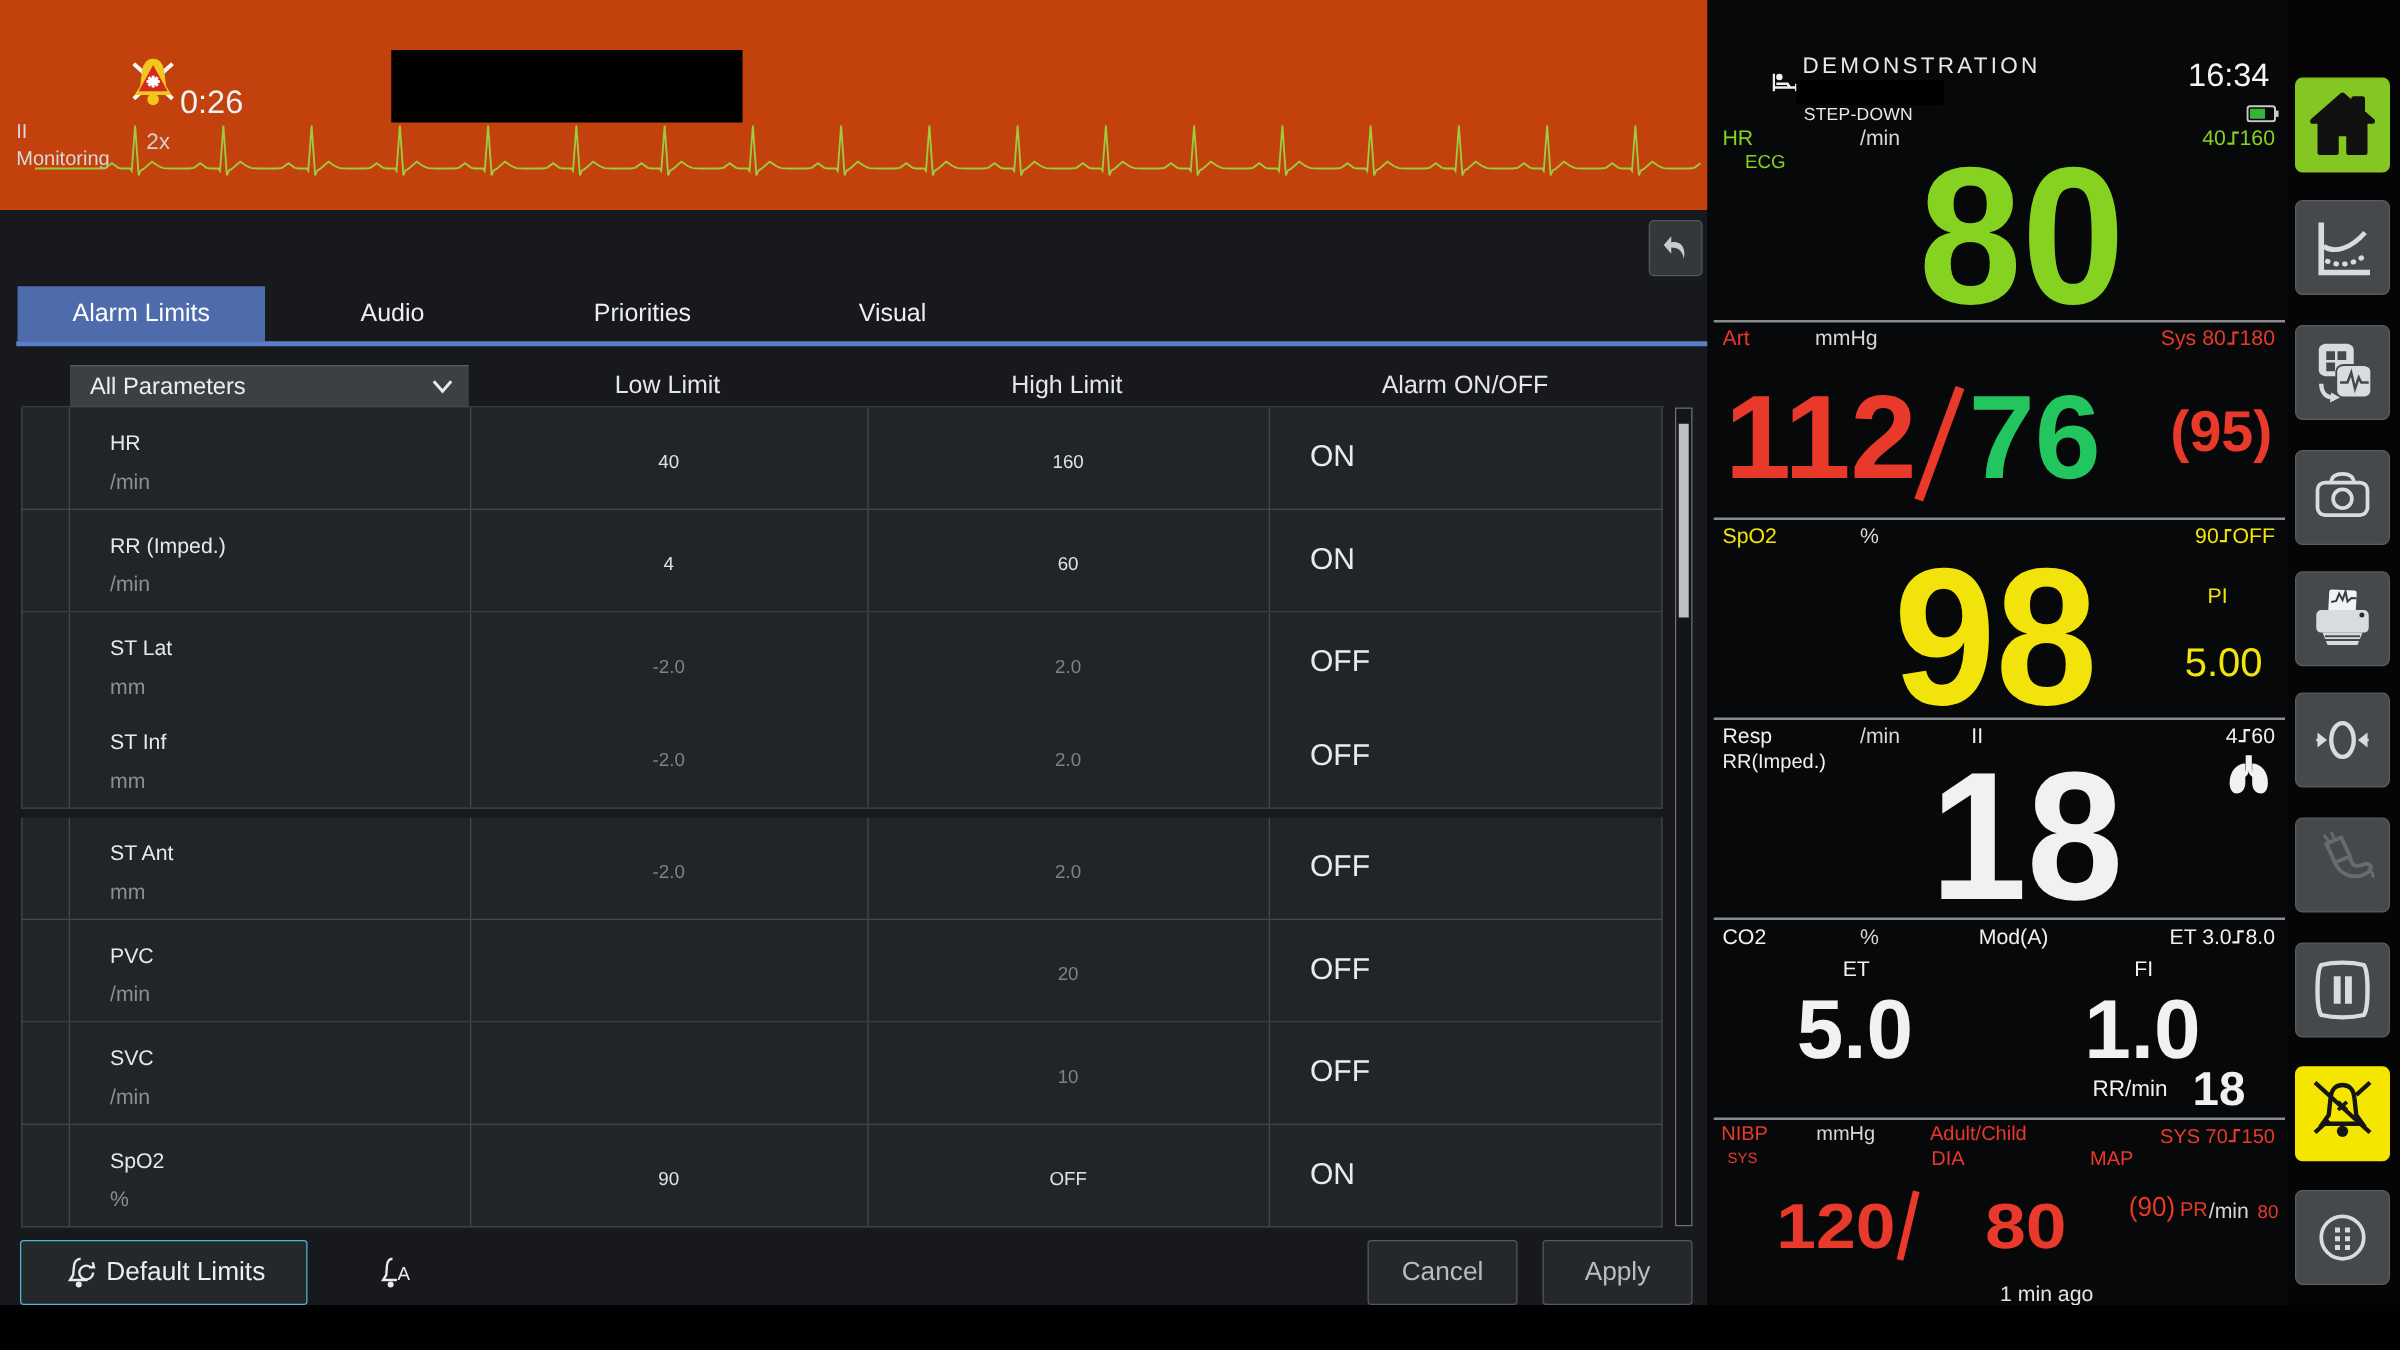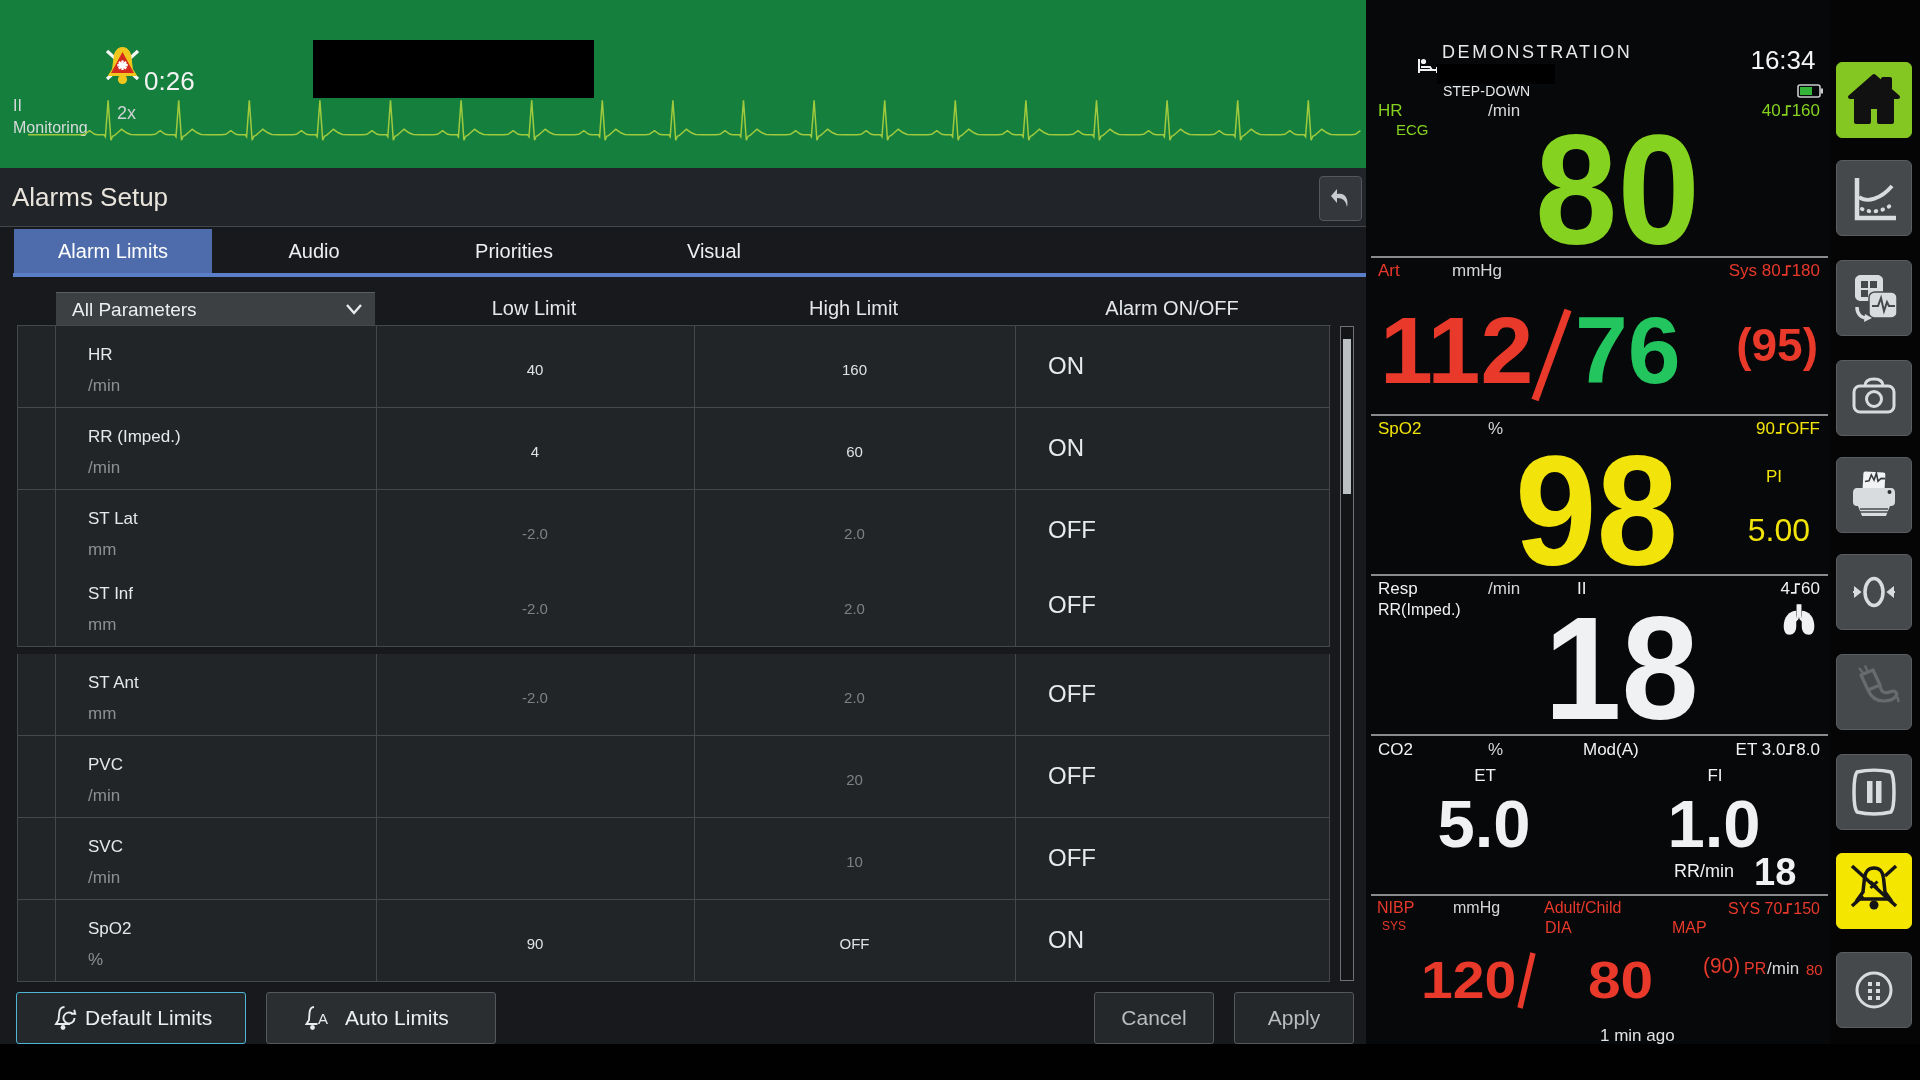--- a/index.html
+++ b/index.html
@@ -1,18 +1,18 @@
 <!DOCTYPE html>
 <html><head><meta charset="utf-8">
 <style>
 * { margin:0; padding:0; box-sizing:border-box; }
 html,body { width:1920px; height:1080px; background:#0a0b0c; overflow:hidden;
   font-family:"Liberation Sans", sans-serif; }
 .abs { position:absolute; }
-#top { position:absolute; left:0; top:0; width:1366px; height:168px; background:#15803d; }
+#top { position:absolute; left:0; top:0; width:1366px; height:168px; background:#c2410c; }
 #dlg { position:absolute; left:0; top:168px; width:1366px; height:876px; background:#17191c; }
 #titlebar { position:absolute; left:0; top:0; width:1366px; height:59px; background:#212429; border-bottom:1px solid #43464a; }
 #titlebar .t { position:absolute; left:12px; top:14px; font-size:26px; color:#e9e5dc; }
 #undobtn { position:absolute; left:1319px; top:8px; width:43px; height:45px; background:#34383c; border:1px solid #54585c; border-radius:4px; }
 .tab { position:absolute; top:61px; height:44px; width:200px; color:#eceef0; font-size:20px; text-align:center; line-height:44px; }
 #tabsel { position:absolute; top:61px; left:14px; height:44px; width:198px; background:#4e6cab; color:#fff; font-size:20px; text-align:center; line-height:44px; }
 #tabline { position:absolute; top:105px; left:13px; width:1353px; height:4px; background:#5b7ec8; }
 #dd { position:absolute; left:56px; top:124px; width:319px; height:34px; background:#3c4043; border-top:1px solid #5a5e62; color:#eceef0; font-size:19px; line-height:33px; padding-left:16px; }
 #dd svg { position:absolute; right:12px; top:9px; }
 .trow { position:absolute; left:17px; width:1313px; height:82px; border-bottom:1px solid #45484b; border-left:1px solid #45484b; border-right:1px solid #45484b; background:#222528; }
@@ -53,23 +53,20 @@
   <div class="abs" style="left:313px;top:40px;width:281px;height:58px;background:#000"></div>
   <div class="abs" style="left:13px;top:97px;font-size:16px;color:#d8dadc">II</div>
   <div class="abs" style="left:13px;top:119px;font-size:16px;color:#d8dadc">Monitoring</div>
   <div class="abs" style="left:117px;top:103px;font-size:18px;color:#cfd2d4">2x</div>
   <svg class="abs" style="left:0;top:95px" width="1366" height="73" viewBox="0 0 1366 73">
     <path d="M28,39.8 L45,39.8 L66.6,39.8 L80.6,39.8 L84.6,39.3 L89.6,35.6 L94.6,39.3 L97.6,39.8 L104.1,39.8 L105.4,41.8 L108.1,5.4 L110.9,45.3 L112.6,41.3 L114.6,40.3 L117.6,37.8 L121.6,34.3 L126.6,37.8 L130.6,39.5 L137.2,39.8 L137.2,39.8 L151.2,39.8 L155.2,39.3 L160.2,35.6 L165.2,39.3 L168.2,39.8 L174.7,39.8 L176.0,41.8 L178.7,5.4 L181.5,45.3 L183.2,41.3 L185.2,40.3 L188.2,37.8 L192.2,34.3 L197.2,37.8 L201.2,39.5 L207.8,39.8 L207.8,39.8 L221.8,39.8 L225.8,39.3 L230.8,35.6 L235.8,39.3 L238.8,39.8 L245.3,39.8 L246.6,41.8 L249.3,5.4 L252.1,45.3 L253.8,41.3 L255.8,40.3 L258.8,37.8 L262.8,34.3 L267.8,37.8 L271.8,39.5 L278.4,39.8 L278.4,39.8 L292.4,39.8 L296.4,39.3 L301.4,35.6 L306.4,39.3 L309.4,39.8 L315.9,39.8 L317.2,41.8 L319.9,5.4 L322.7,45.3 L324.4,41.3 L326.4,40.3 L329.4,37.8 L333.4,34.3 L338.4,37.8 L342.4,39.5 L349.0,39.8 L349.0,39.8 L363.0,39.8 L367.0,39.3 L372.0,35.6 L377.0,39.3 L380.0,39.8 L386.5,39.8 L387.8,41.8 L390.5,5.4 L393.3,45.3 L395.0,41.3 L397.0,40.3 L400.0,37.8 L404.0,34.3 L409.0,37.8 L413.0,39.5 L419.6,39.8 L419.6,39.8 L433.6,39.8 L437.6,39.3 L442.6,35.6 L447.6,39.3 L450.6,39.8 L457.1,39.8 L458.4,41.8 L461.1,5.4 L463.9,45.3 L465.6,41.3 L467.6,40.3 L470.6,37.8 L474.6,34.3 L479.6,37.8 L483.6,39.5 L490.2,39.8 L490.2,39.8 L504.2,39.8 L508.2,39.3 L513.2,35.6 L518.2,39.3 L521.2,39.8 L527.7,39.8 L529.0,41.8 L531.7,5.4 L534.5,45.3 L536.2,41.3 L538.2,40.3 L541.2,37.8 L545.2,34.3 L550.2,37.8 L554.2,39.5 L560.8,39.8 L560.8,39.8 L574.8,39.8 L578.8,39.3 L583.8,35.6 L588.8,39.3 L591.8,39.8 L598.3,39.8 L599.6,41.8 L602.3,5.4 L605.1,45.3 L606.8,41.3 L608.8,40.3 L611.8,37.8 L615.8,34.3 L620.8,37.8 L624.8,39.5 L631.4,39.8 L631.4,39.8 L645.4,39.8 L649.4,39.3 L654.4,35.6 L659.4,39.3 L662.4,39.8 L668.9,39.8 L670.2,41.8 L672.9,5.4 L675.7,45.3 L677.4,41.3 L679.4,40.3 L682.4,37.8 L686.4,34.3 L691.4,37.8 L695.4,39.5 L702.0,39.8 L702.0,39.8 L716.0,39.8 L720.0,39.3 L725.0,35.6 L730.0,39.3 L733.0,39.8 L739.5,39.8 L740.8,41.8 L743.5,5.4 L746.3,45.3 L748.0,41.3 L750.0,40.3 L753.0,37.8 L757.0,34.3 L762.0,37.8 L766.0,39.5 L772.6,39.8 L772.6,39.8 L786.6,39.8 L790.6,39.3 L795.6,35.6 L800.6,39.3 L803.6,39.8 L810.1,39.8 L811.4,41.8 L814.1,5.4 L816.9,45.3 L818.6,41.3 L820.6,40.3 L823.6,37.8 L827.6,34.3 L832.6,37.8 L836.6,39.5 L843.2,39.8 L843.2,39.8 L857.2,39.8 L861.2,39.3 L866.2,35.6 L871.2,39.3 L874.2,39.8 L880.7,39.8 L882.0,41.8 L884.7,5.4 L887.5,45.3 L889.2,41.3 L891.2,40.3 L894.2,37.8 L898.2,34.3 L903.2,37.8 L907.2,39.5 L913.8,39.8 L913.8,39.8 L927.8,39.8 L931.8,39.3 L936.8,35.6 L941.8,39.3 L944.8,39.8 L951.3,39.8 L952.6,41.8 L955.3,5.4 L958.1,45.3 L959.8,41.3 L961.8,40.3 L964.8,37.8 L968.8,34.3 L973.8,37.8 L977.8,39.5 L984.4,39.8 L984.4,39.8 L998.4,39.8 L1002.4,39.3 L1007.4,35.6 L1012.4,39.3 L1015.4,39.8 L1021.9,39.8 L1023.2,41.8 L1025.9,5.4 L1028.7,45.3 L1030.4,41.3 L1032.4,40.3 L1035.4,37.8 L1039.4,34.3 L1044.4,37.8 L1048.4,39.5 L1055.0,39.8 L1055.0,39.8 L1069.0,39.8 L1073.0,39.3 L1078.0,35.6 L1083.0,39.3 L1086.0,39.8 L1092.5,39.8 L1093.8,41.8 L1096.5,5.4 L1099.3,45.3 L1101.0,41.3 L1103.0,40.3 L1106.0,37.8 L1110.0,34.3 L1115.0,37.8 L1119.0,39.5 L1125.6,39.8 L1125.6,39.8 L1139.6,39.8 L1143.6,39.3 L1148.6,35.6 L1153.6,39.3 L1156.6,39.8 L1163.1,39.8 L1164.4,41.8 L1167.1,5.4 L1169.9,45.3 L1171.6,41.3 L1173.6,40.3 L1176.6,37.8 L1180.6,34.3 L1185.6,37.8 L1189.6,39.5 L1196.2,39.8 L1196.2,39.8 L1210.2,39.8 L1214.2,39.3 L1219.2,35.6 L1224.2,39.3 L1227.2,39.8 L1233.7,39.8 L1235.0,41.8 L1237.7,5.4 L1240.5,45.3 L1242.2,41.3 L1244.2,40.3 L1247.2,37.8 L1251.2,34.3 L1256.2,37.8 L1260.2,39.5 L1266.8,39.8 L1266.8,39.8 L1280.8,39.8 L1284.8,39.3 L1289.8,35.6 L1294.8,39.3 L1297.8,39.8 L1304.3,39.8 L1305.6,41.8 L1308.3,5.4 L1311.1,45.3 L1312.8,41.3 L1314.8,40.3 L1317.8,37.8 L1321.8,34.3 L1326.8,37.8 L1330.8,39.5 L1337.4,39.8 L1337.4,39.8 L1351.4,39.8 L1355.4,39.3 L1360.4,35.6" fill="none" stroke="#9fc93f" stroke-width="1.5"></path>
   </svg>
 </div>
 
 <div id="dlg">
-  <div id="titlebar">
-      <div class="t">Alarms Setup</div>
-    </div>
   <div id="undobtn"><svg width="41" height="43" viewBox="0 0 41 43">
         <path d="M17 12 L11 19 L17 26 V21 C23 21 26 24 27 30 C29 22 25 15 17 17 Z" fill="#c9ccce"></path>
       </svg></div>
   <div id="tabsel">Alarm Limits</div>
   <div class="tab" style="left:214px">Audio</div>
   <div class="tab" style="left:414px">Priorities</div>
   <div class="tab" style="left:614px">Visual</div>
   <div id="tabline"></div>
   <div id="dd">All Parameters<svg width="18" height="14" viewBox="0 0 18 14">
         <path d="M2 3 L9 11 L16 3" fill="none" stroke="#e8eaec" stroke-width="2.4"></path>
@@ -163,21 +160,20 @@
   <div class="pname">SpO2</div>
       <div class="punit">%</div>
   <div class="val" style="left:358px;width:318px;color:#dfe2e4">90</div>
   <div class="val" style="left:676px;width:321px;color:#dfe2e4">OFF</div>
   <div class="onoff">ON</div>
 </div>
 
   <div class="abs" style="left:1340px;top:158px;width:14px;height:655px;border:1px solid #6f7275;background:#131517"></div>
   <div class="abs" style="left:1343px;top:171px;width:8px;height:155px;background:#bcc0c3"></div>
   <div class="btn" style="left:16px;width:230px;border-color:#4fb6d8;padding-left:68px">Default Limits</div>
-  <div class="btn" style="left:266px;width:230px;background:#2b2e31;padding-left:78px">Auto Limits</div>
   <div class="btn" style="left:1094px;width:120px;color:#b9bcbf;text-align:center">Cancel</div>
   <div class="btn" style="left:1234px;width:120px;color:#b9bcbf;text-align:center">Apply</div>
   <svg class="abs" style="left:52px;top:836px" width="28" height="28" viewBox="0 0 28 28">
       <path d="M12.5 3 C9.5 3 7.5 5.5 7.2 9 L6.5 16 L4 20 H18" fill="none" stroke="#e8eaec" stroke-width="1.9"></path>
       <circle cx="11" cy="23.5" r="2.4" fill="#e8eaec"></circle>
       <path d="M22.5 14 a5.5 5.5 0 1 1 -2 -4.2" fill="none" stroke="#e8eaec" stroke-width="1.9"></path>
       <path d="M19.2 9.8 h4 l-1 -4" fill="none" stroke="#e8eaec" stroke-width="1.9"></path>
     </svg>
   <svg class="abs" style="left:303px;top:836px" width="28" height="28" viewBox="0 0 28 28">
       <path d="M11 3 C8.5 3 6.8 5.5 6.5 9 L6 16 L3.5 20 H14.5" fill="none" stroke="#e8eaec" stroke-width="1.9"></path>

